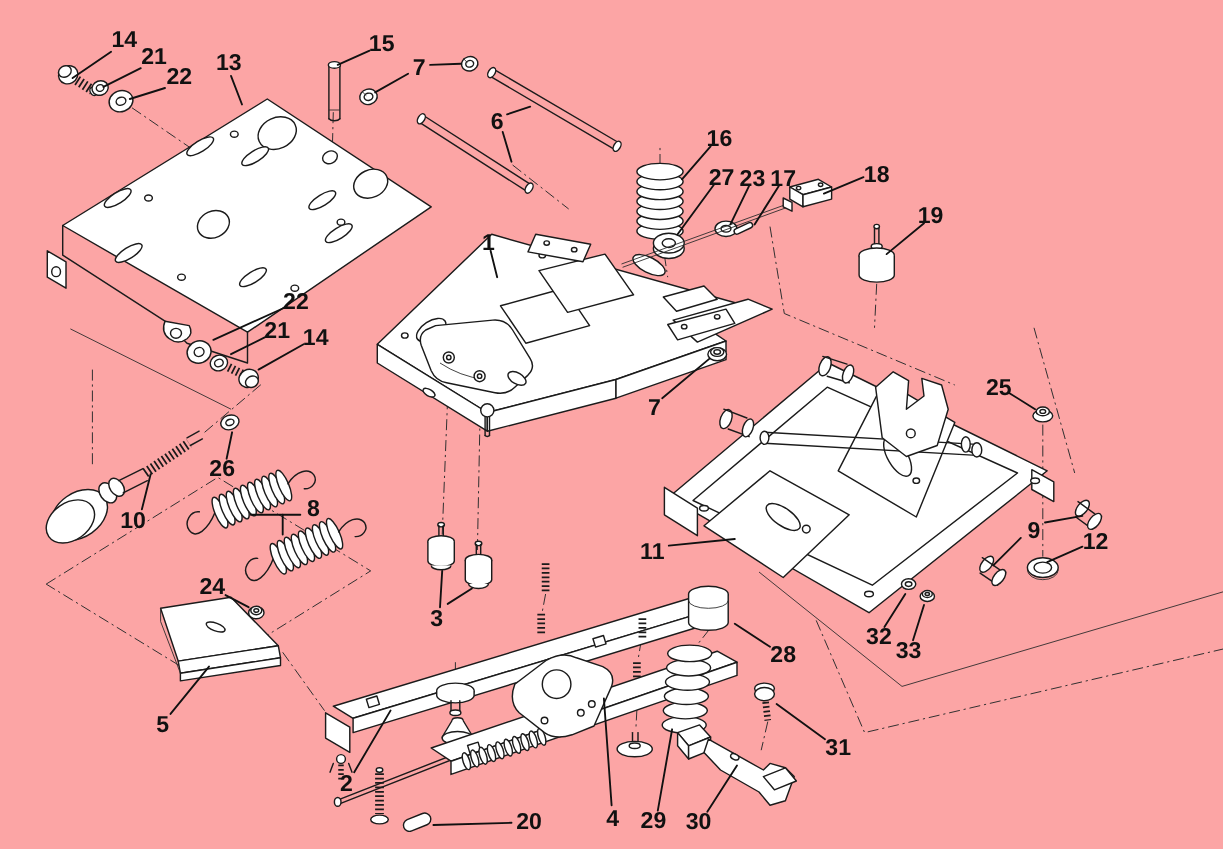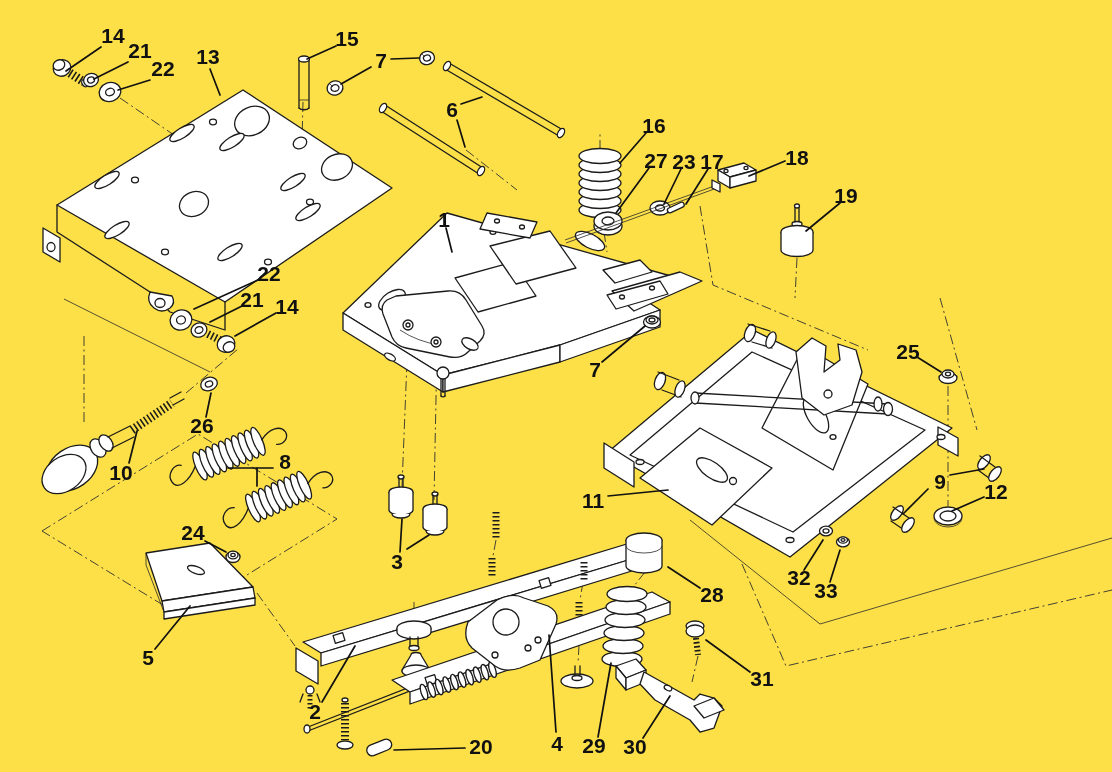--- a/index.html
+++ b/index.html
@@ -1,16 +1,16 @@
 <!DOCTYPE html>
 <html><head>
 <meta charset="utf-8">
 <style>
   html,body{margin:0;padding:0;background:#ffffff;}
-  .stage{width:1112px;height:772px;position:relative;background:#fde047;overflow:hidden;
+  .stage{width:1112px;height:772px;position:relative;background:#fca5a5;overflow:hidden;
          font-family:"Liberation Sans", sans-serif;}
   svg{display:block}
   .ln{fill:none;stroke:#1b1b1b;stroke-width:1.3;stroke-linecap:round;stroke-linejoin:round;}
   .fw{fill:#ffffff;stroke:#1b1b1b;stroke-width:1.3;stroke-linejoin:round;}
   .thin{fill:none;stroke:#2a2a2a;stroke-width:0.8;}
   .dd{fill:none;stroke:#2f2f2f;stroke-width:0.9;stroke-dasharray:10 3.5 2 3.5;}
   .thr{fill:none;stroke:#1b1b1b;stroke-dasharray:1.6 2.4;}
   .callout-text{font-family:"Liberation Sans", sans-serif;font-weight:700;font-size:21px;fill:#111;}
   .leader{fill:none;stroke:#111;stroke-width:1.7;stroke-linecap:round;}
 </style>

